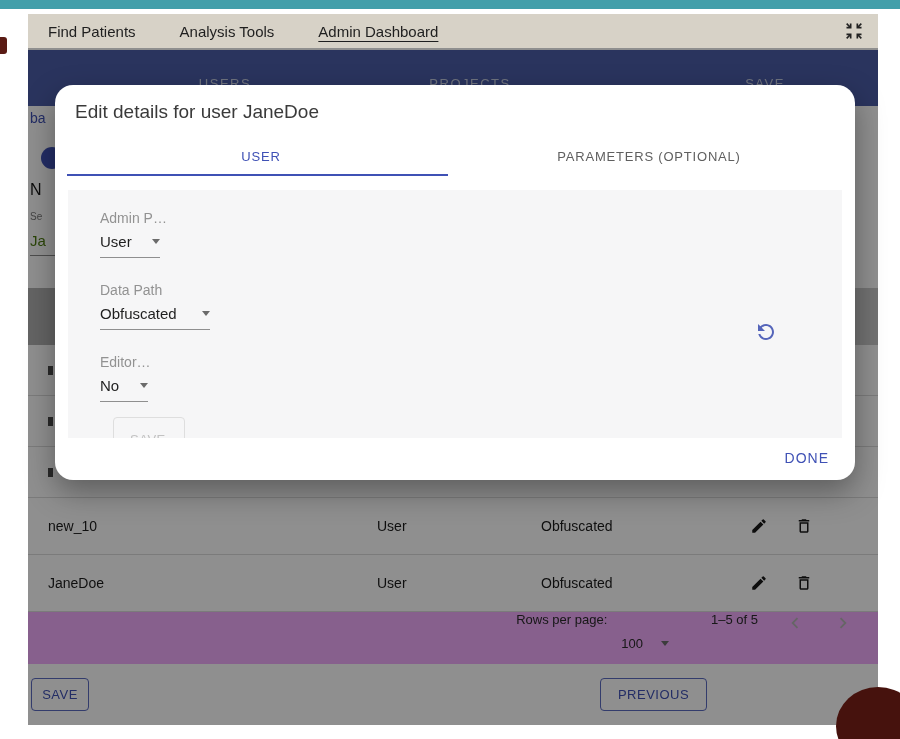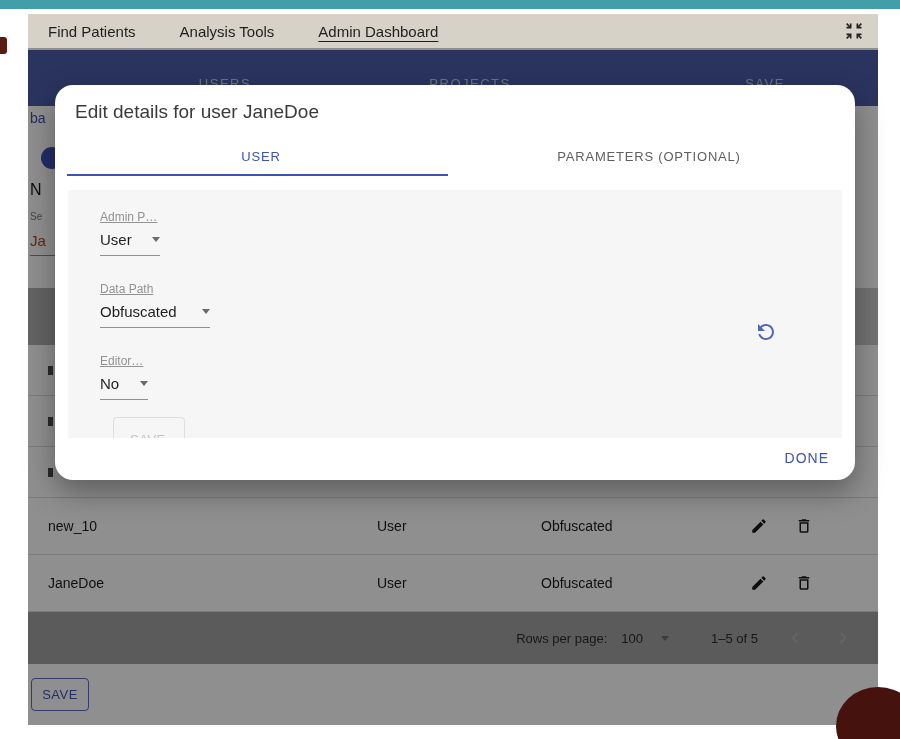--- a/index.html
+++ b/index.html
@@ -25,41 +25,41 @@
   .dashboard{position:absolute;left:0;top:34px;width:850px;height:677px;background:#ffffff;}
   .bluebar{position:absolute;left:0;top:2px;width:850px;height:56px;background:#4b5da8;}
   .bluetab{position:absolute;top:26px;transform:translateX(-50%);font-size:13px;letter-spacing:1.5px;color:#c7cde0;white-space:nowrap;cursor:pointer;}
   .bt-users{left:197px;} .bt-projects{left:442px;} .bt-hive{left:737px;}
 
   .frag{position:absolute;white-space:nowrap;}
   .frag-ba{left:2px;top:62px;font-size:14px;color:#3f51b5;cursor:pointer;}
   .frag-circle{position:absolute;left:13px;top:99px;width:22px;height:22px;border-radius:50%;background:#3f51b5;}
   .frag-n{left:2px;top:133px;font-size:16px;color:#141414;}
   .frag-se{left:2px;top:163px;font-size:10px;color:#7a7a7a;}
-  .frag-ja{left:2px;top:184px;font-size:15px;color:#c2410c;}
+  .frag-ja{left:2px;top:184px;font-size:15px;color:#4d7c0f;}
   .frag-ja-line{position:absolute;left:2px;top:207px;width:38px;height:1px;background:#8a8a8a;}
   .frag-s{left:821px;top:102px;font-size:13px;color:#3a3a3a;}
 
   
   .tbl-header{position:absolute;left:0;top:240px;width:850px;height:57px;background:#cbcbcb;}
   .tbl-header .dark-cell{position:absolute;left:0;top:0;width:70px;height:57px;background:#b2b2b2;}
   .tbl-row{position:absolute;left:0;width:850px;height:51px;background:#ffffff;border-bottom:1px solid #dcdcdc;}
   .tbl-row.visible-row{height:57px;}
   .r1{top:297px;} .r2{top:348px;} .r3{top:399px;}
   .r-new10{top:450px;} .r-jane{top:507px;}
   .row-mark{position:absolute;left:20px;top:21px;width:5px;height:9px;background:#2a2a2a;opacity:.85;}
   .cell{position:absolute;top:50%;transform:translateY(-50%);font-size:14px;color:#1c1c1c;white-space:nowrap;}
   .c-name{left:20px;} .c-role{left:349px;} .c-path{left:513px;}
   .row-icon{position:absolute;top:50%;transform:translateY(-50%);width:18px;height:18px;color:#1a1a1a;cursor:pointer;}
   .i-edit{left:722px;} .i-del{left:767px;}
 
   
-  .pagination{position:absolute;left:0;top:564px;width:850px;height:52px;background:#a3a3a3;display:flex;align-items:center;justify-content:flex-end;padding-right:24px;}
+  .pagination{position:absolute;left:0;top:564px;width:850px;height:52px;background:#f0abfc;display:flex;align-items:flex-start;justify-content:flex-end;padding-right:24px;}
   .pg-label{font-size:13px;color:#2b2b2b;}
-  .pg-select{display:flex;align-items:center;gap:8px;margin-left:14px;font-size:13px;color:#2b2b2b;cursor:pointer;}
+  .pg-select{display:flex;align-items:center;gap:8px;margin-left:14px;font-size:13px;color:#2b2b2b;cursor:pointer;margin-top:24px;}
   .pg-range{font-size:13px;color:#2b2b2b;margin-left:42px;}
   .pg-chev{width:22px;height:22px;color:#b5b5b5;margin-left:26px;cursor:pointer;}
 
   
   .wiz-btn{position:absolute;height:33px;border:1px solid rgba(63,81,181,.85);border-radius:4px;background:transparent;color:#3f51b5;font-size:13px;letter-spacing:.5px;display:flex;align-items:center;justify-content:center;cursor:pointer;}
   .b-exit{left:3px;top:630px;width:58px;}
   .b-prev{left:572px;top:630px;width:107px;}
   .b-save-exit{left:705px;top:630px;width:128px;}
 
   
@@ -69,21 +69,21 @@
   .modal{position:absolute;left:55px;top:85px;width:800px;height:395px;background:#ffffff;border-radius:18px;box-shadow:0 12px 30px rgba(0,0,0,.35);z-index:20;}
   .modal-title{position:absolute;left:20px;top:16px;font-size:19px;color:#3a3a3a;}
   .tabs{position:absolute;left:12px;top:52px;width:776px;height:38px;display:flex;}
   .tab{flex:1;display:flex;align-items:center;justify-content:center;font-size:13px;letter-spacing:.8px;cursor:pointer;}
   .tab.active{color:#3f51b5;}
   .tab.inactive{color:#5f5f5f;}
   .tab-underline{position:absolute;left:12px;top:89px;width:381px;height:2px;background:#3f51b5;}
 
   .panel{position:absolute;left:13px;top:105px;width:774px;height:248px;background:#f6f6f7;overflow:hidden;}
   .field{position:absolute;left:32px;cursor:pointer;}
-  .field .flabel{display:block;font-size:12px;color:#929292;margin-bottom:7px;text-decoration:underline;}
+  .field .flabel{display:block;font-size:14px;color:#929292;margin-bottom:7px;}
   .fvalue{display:flex;align-items:center;justify-content:space-between;font-size:15px;color:#1f1f1f;border-bottom:1px solid #8f8f8f;padding-bottom:7px;}
   .f1{top:20px;} .f1 .fvalue{width:60px;}
   .f2{top:92px;} .f2 .fvalue{width:110px;}
   .f3{top:164px;} .f3 .fvalue{width:48px;}
   .caret{width:0;height:0;border-left:4.5px solid transparent;border-right:4.5px solid transparent;border-top:5px solid #6b6b6b;margin-left:10px;}
   .save-btn{position:absolute;left:45px;top:227px;width:72px;height:36px;border:1px solid #dedede;border-radius:4px;background:transparent;color:#c2c2c2;font-size:13px;letter-spacing:.5px;display:flex;align-items:center;justify-content:flex-start;padding:8px 0 0 16px;cursor:default;}
   .reset-btn{position:absolute;right:64px;top:130px;width:24px;height:24px;color:#5565ba;transform:scaleX(-1);cursor:pointer;}
   .done-btn{position:absolute;right:24px;bottom:10px;font-size:14px;letter-spacing:1px;color:#3f51b5;background:none;border:none;cursor:pointer;padding:4px 2px;}
 
   svg{display:block;width:100%;height:100%;}
@@ -183,20 +183,21 @@
             </svg>
         </span>
         <span class="pg-chev">
           <svg viewBox="0 0 24 24" fill="currentColor">
               <path d="M8.59 16.59 10 18l6-6-6-6-1.41 1.41L13.17 12z"></path>
             </svg>
         </span>
       </div>
 
       <button class="wiz-btn b-exit">SAVE</button>
+      <button class="wiz-btn b-prev">PREVIOUS</button>
     </div>
 
     <div class="overlay"></div>
   </div>
 
   <div class="modal">
     <div class="modal-title">Edit details for user JaneDoe</div>
 
     <div class="tabs">
       <div class="tab active">USER</div>

